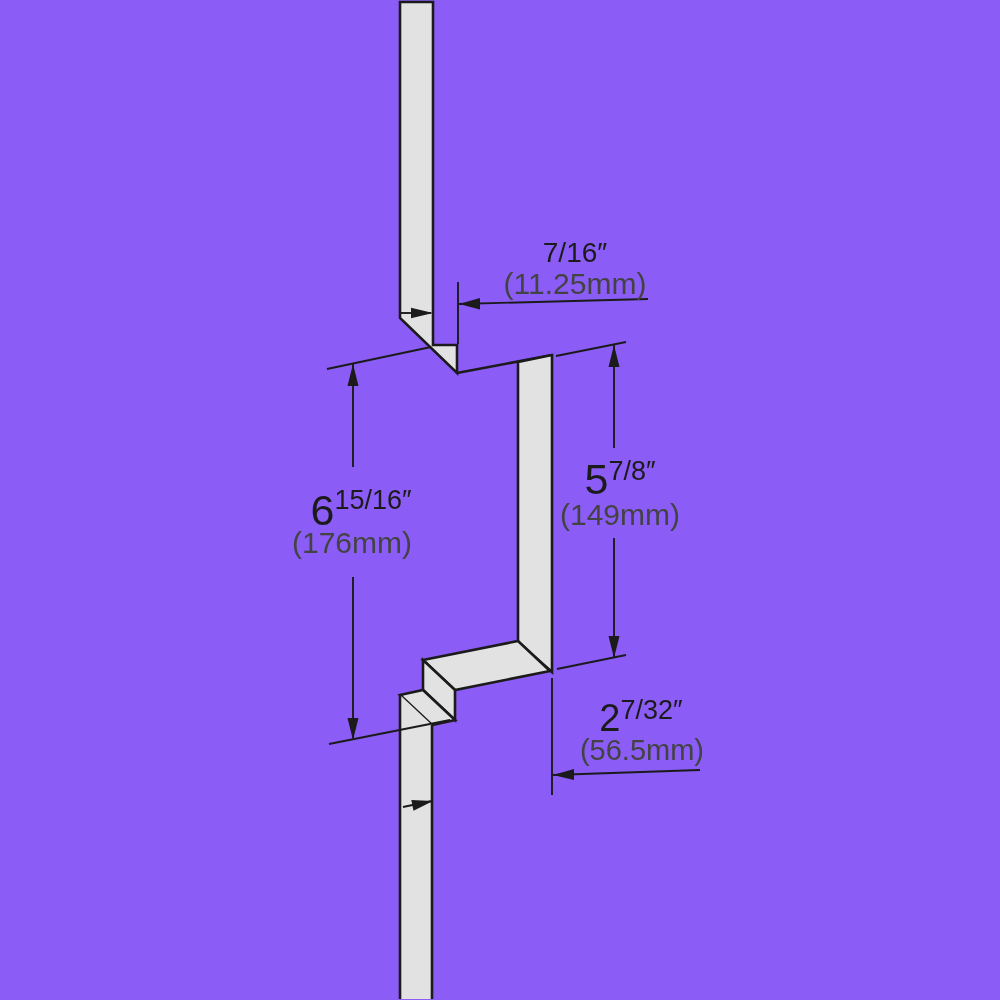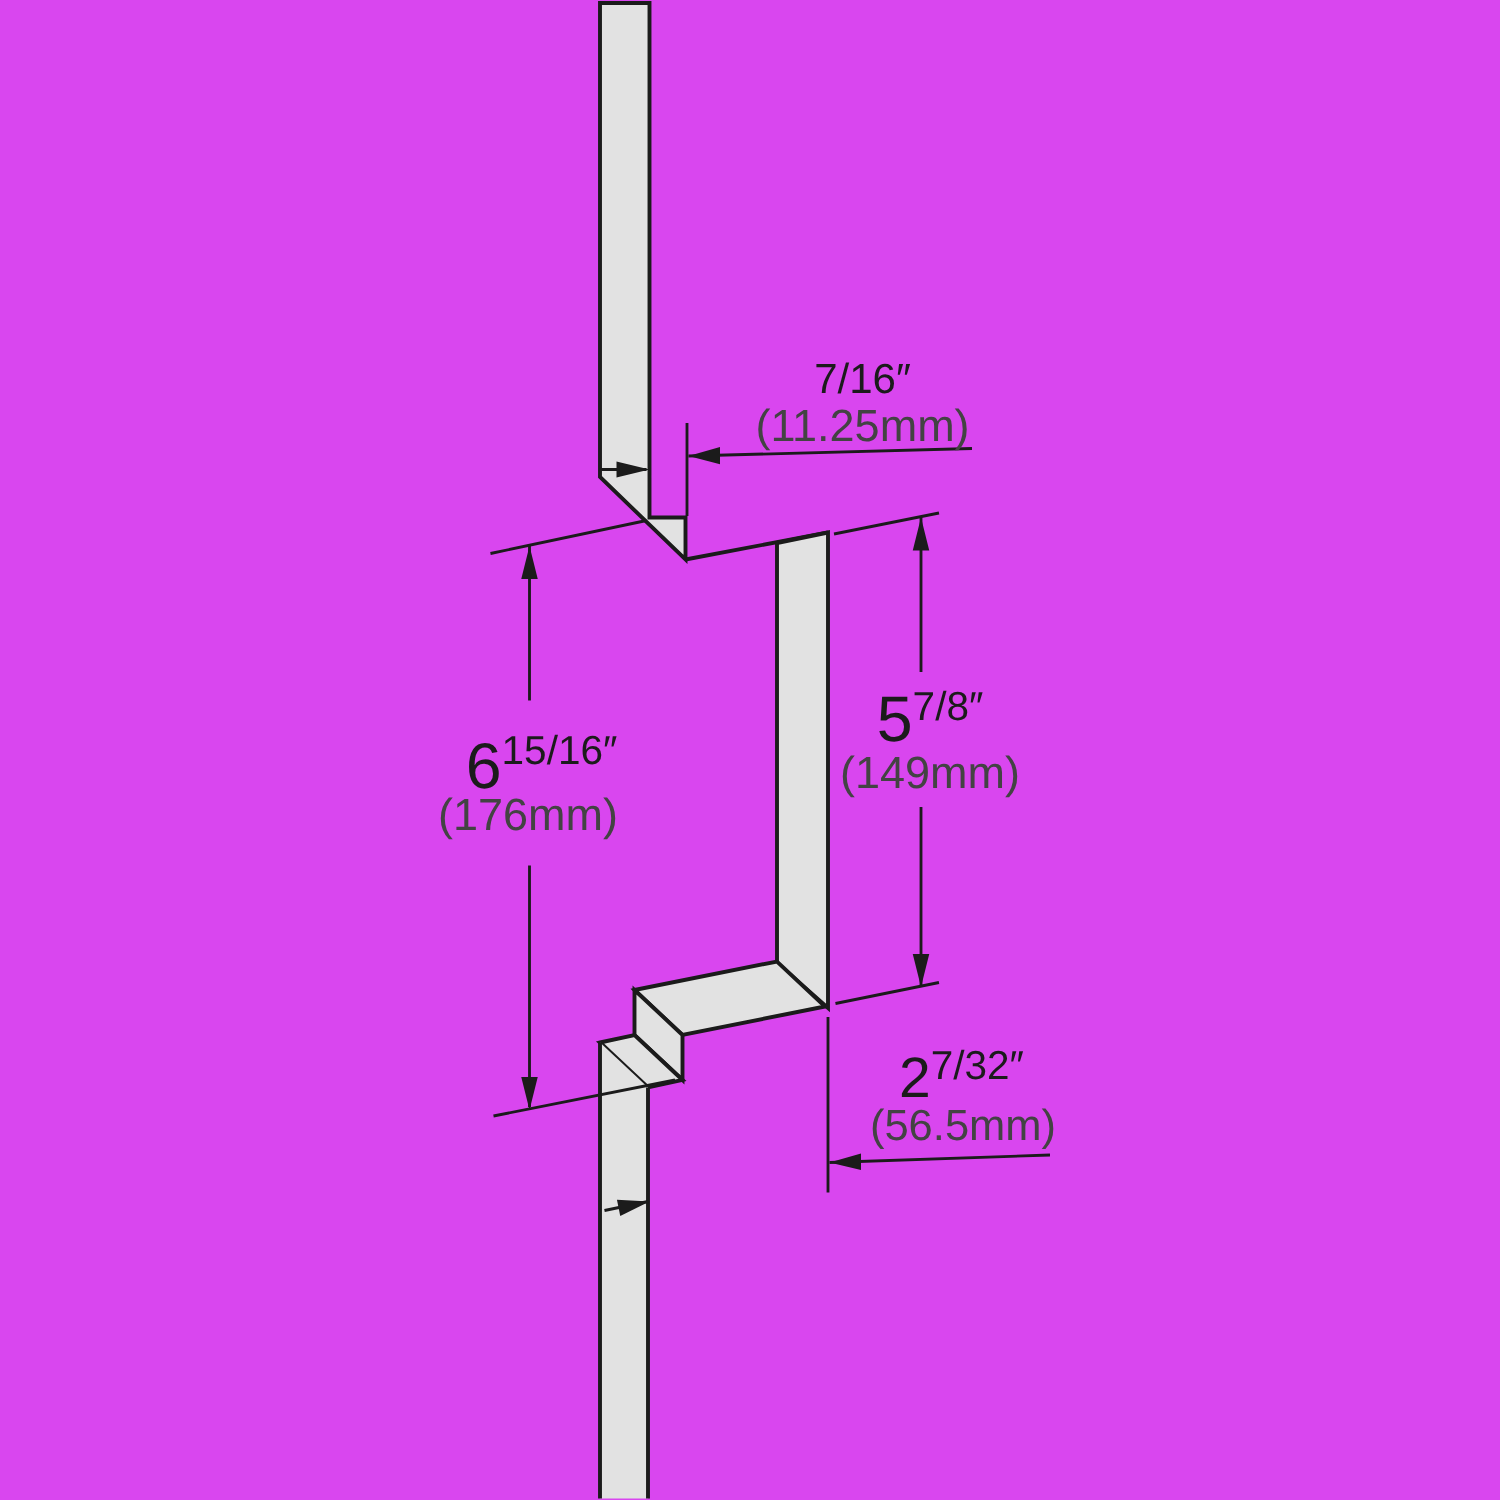--- a/index.html
+++ b/index.html
@@ -1,16 +1,16 @@
 <!DOCTYPE html>
 <html><head>
 <meta charset="utf-8">
 <style>
   html,body{margin:0;padding:0;background:#ffffff;}
-  .stage{width:1000px;height:1000px;background:#d946ef;position:relative;overflow:hidden;}
+  .stage{width:1000px;height:1000px;background:#8b5cf6;position:relative;overflow:hidden;}
   svg{display:block;}
   .profile{fill:#e2e2e2;stroke:#1b1b1b;stroke-width:2.6;stroke-linejoin:miter;}
   .fillonly{fill:#e2e2e2;stroke:none;}
   .edge{fill:none;stroke:#1b1b1b;stroke-width:2.6;}
   .dim{fill:none;stroke:#1b1b1b;stroke-width:1.9;}
   .arrow{fill:#1b1b1b;stroke:none;}
   text{font-family:"Liberation Sans","DejaVu Sans",sans-serif;}
   .imp{fill:#1b1b1b;text-anchor:middle;}
   .big43{font-size:43px;}
   .big38{font-size:38px;}

